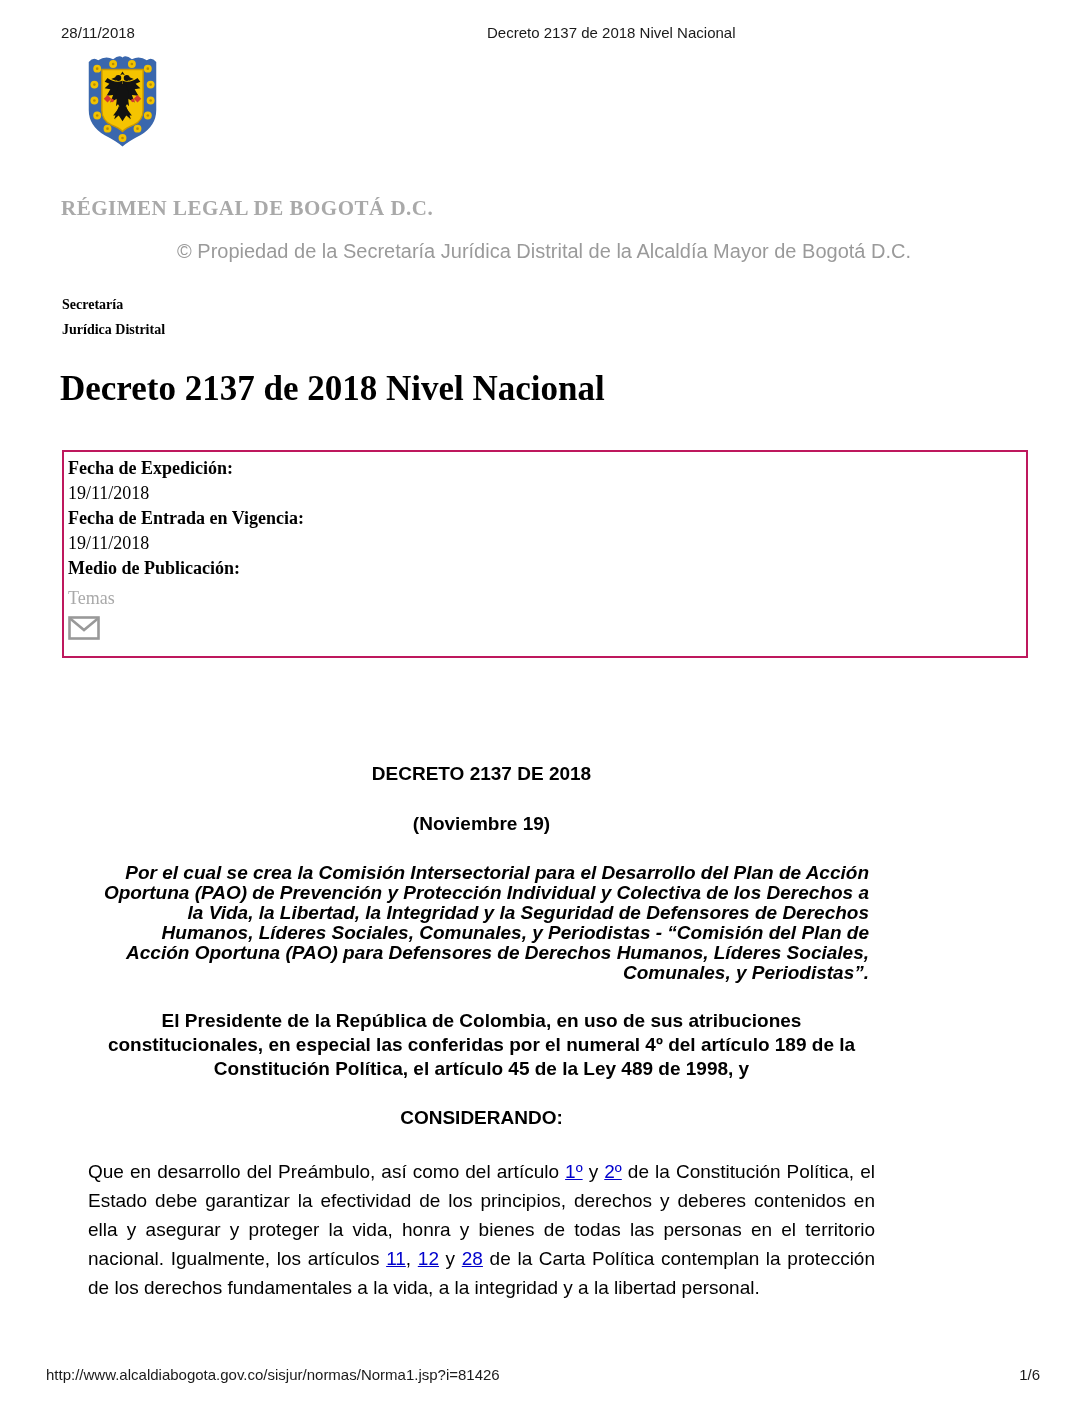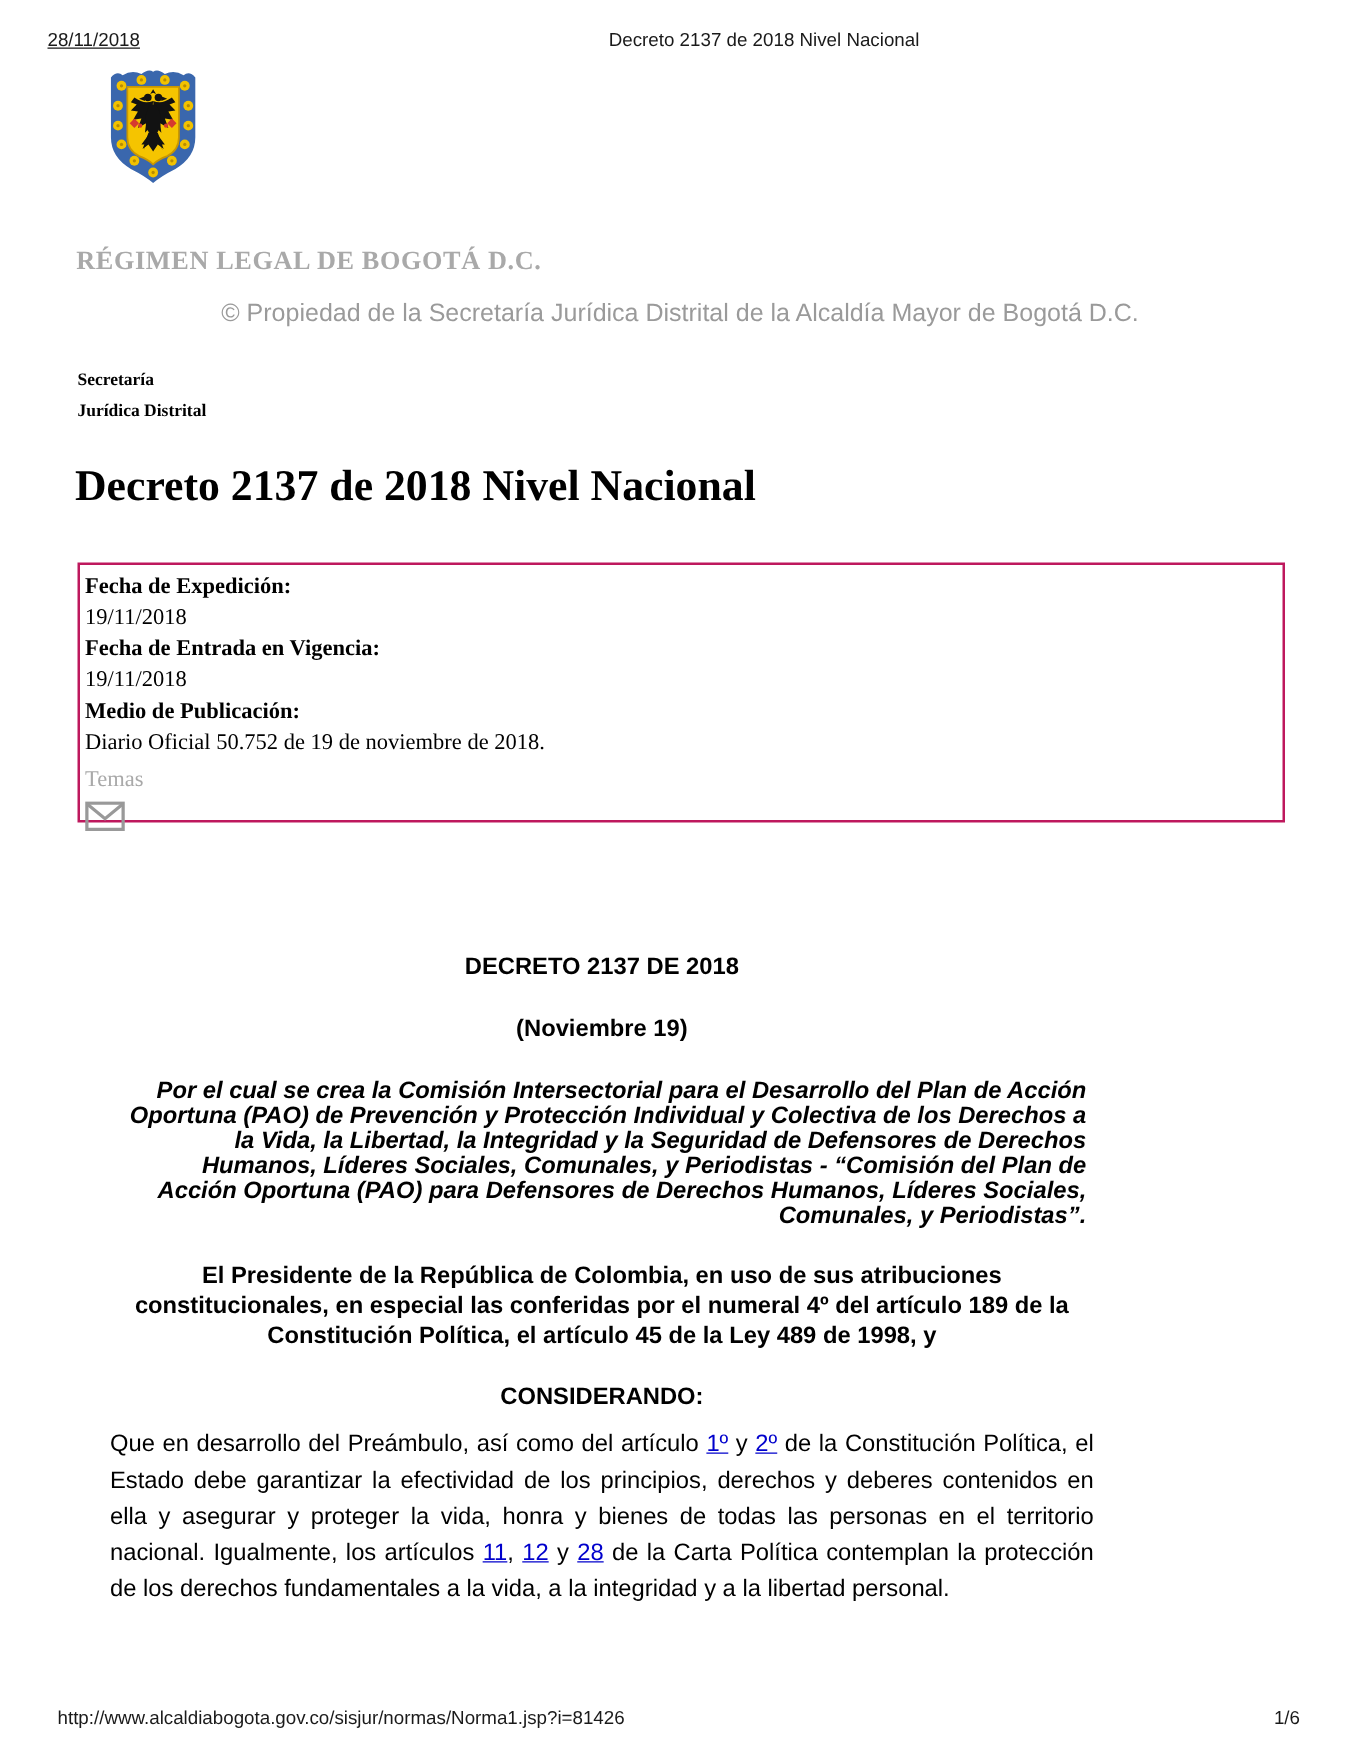--- a/index.html
+++ b/index.html
@@ -1,20 +1,20 @@
 <!DOCTYPE html>
 <html><head>
 <meta charset="utf-8">
 <style>
   * { margin:0; padding:0; box-sizing:border-box; }
   html,body { width:1088px; height:1408px; background:#fff; overflow:hidden; }
   body { position:relative; font-family:"Liberation Sans", sans-serif; color:#000; }
 
   
-  .print-date   { position:absolute; left:38px;  top:24px;  font-size:15px; color:#1a1a1a;text-decoration:underline; }
+  .print-date   { position:absolute; left:61px;  top:24px;  font-size:15px; color:#1a1a1a; }
   .print-title  { position:absolute; left:487px; top:24px;  font-size:15px; color:#1a1a1a; }
   .footer-url   { position:absolute; left:46px;  top:1366px; font-size:15px; color:#1a1a1a; }
   .page-number  { position:absolute; right:48px; top:1366px; font-size:15px; color:#1a1a1a; }
 
   
   .coat-of-arms { position:absolute; left:85px; top:52px; width:75px; height:97px; }
   .site-name    { position:absolute; left:61px; top:196px; font-family:"Liberation Serif", serif;
                   font-weight:bold; font-size:21px; color:#a9a9a9; letter-spacing:0.5px; }
   .copyright    { position:absolute; left:0; top:240px; width:1088px; text-align:center;
                   font-size:20px; color:#9a9a9a; }
@@ -31,21 +31,21 @@
   .meta-box .line  { line-height:25px; }
   .meta-box .label { font-weight:bold; }
   .temas        { color:#a9a9a9; line-height:25px; margin-top:5px; }
   .envelope     { margin-top:5px; width:32px; height:24px; display:block; cursor:pointer; }
 
   
   .body-content { position:absolute; left:0; top:763px; width:963px; font-size:19px; }
   .c-head   { text-align:center; font-weight:bold; line-height:22px; margin:0 88px 28px; }
   .epigraph { text-align:right; font-weight:bold; font-style:italic; line-height:20px; margin:0 94px 26px; }
   .authority{ text-align:center; font-weight:bold; line-height:24px; margin:0 88px 26px; }
-  .considerando { text-align:center; font-weight:bold; line-height:22px; margin:0 88px 12px; }
+  .considerando { text-align:center; font-weight:bold; line-height:22px; margin:0 88px 28px; }
   .paragraph { text-align:justify; line-height:29px; margin:0 88px; }
   .paragraph a, a.doc-link { color:#0000cc; text-decoration:underline; }
 </style>
 </head>
 <body>
 
 <div class="print-date">28/11/2018</div>
 <div class="print-title">Decreto 2137 de 2018 Nivel Nacional</div>
 
 <svg class="coat-of-arms" viewBox="0 0 80 100" aria-hidden="true">
@@ -114,21 +114,20 @@
 </div>
 
 <h1 class="doc-title">Decreto 2137 de 2018 Nivel Nacional</h1>
 
 <div class="meta-box">
   <div class="line label">Fecha de Expedición:</div>
   <div class="line">19/11/2018</div>
   <div class="line label">Fecha de Entrada en Vigencia:</div>
   <div class="line">19/11/2018</div>
   <div class="line label">Medio de Publicación:</div>
-  <div class="line">Diario Oficial 50.752 de 19 de noviembre de 2018.</div>
   <div class="temas">Temas</div>
   <svg class="envelope" viewBox="0 0 32 24">
     <rect x="1.5" y="1.5" width="29" height="21" fill="none" stroke="#999" stroke-width="2.6"></rect>
     <path d="M1.5,2 L16,14 30.5,2" fill="none" stroke="#999" stroke-width="2.6"></path>
   </svg>
 </div>
 
 <div class="body-content">
   <div class="c-head">DECRETO 2137 DE 2018</div>
   <div class="c-head">(Noviembre 19)</div>

